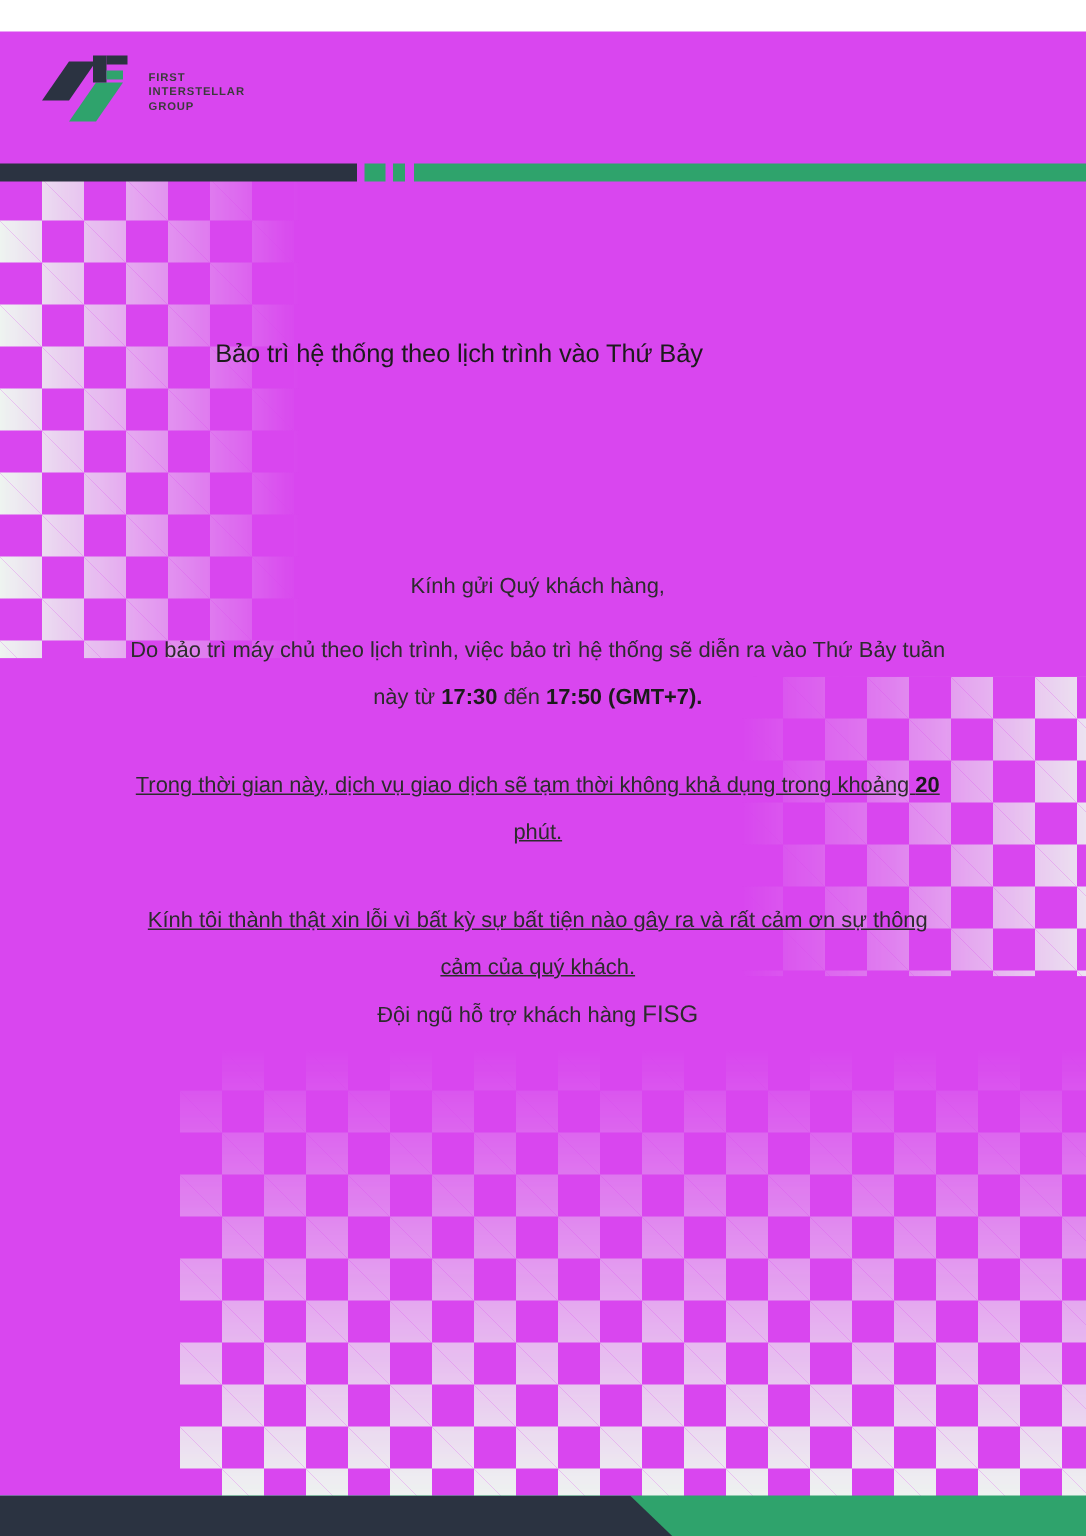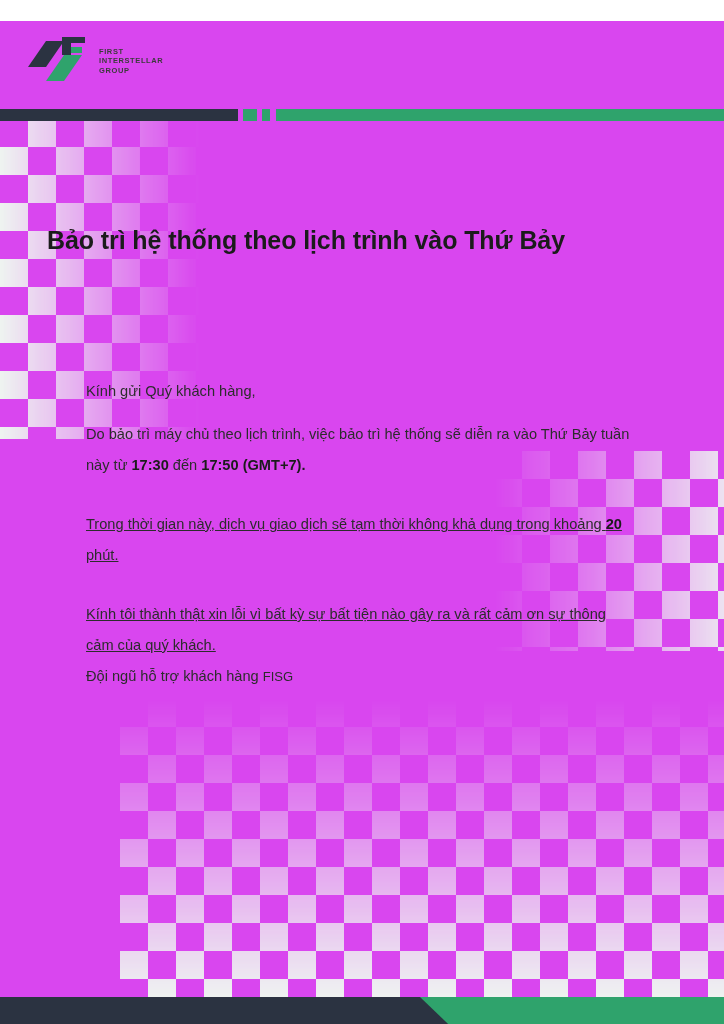--- a/index.html
+++ b/index.html
@@ -75,36 +75,36 @@
   }
   .bar-green {
     position: absolute; left: 276px; top: 0; height: 12px; right: 0;
     background: #2fa36c;
   }
 
   
   .doc-title {
     position: absolute; left: 0; top: 205px; width: 612px;
     text-align: center;
-    font-size: 25px; font-weight: bold; color: #1b1b1b;
+    font-size: 17px; font-weight: normal; color: #1b1b1b;
     letter-spacing: -0.1px;
   }
 
   
   .body-copy {
     position: absolute; left: 86px; top: 355px; width: 545px;
     font-size: 14.6px; line-height: 31px; color: #2c2c2c;
   }
-  .body-copy p { margin: 0; }
+  .body-copy p { margin: 0; text-align: center; }
   .p-gap-sm { margin-top: 12px !important; }
   .p-gap-md { margin-top: 28px !important; text-decoration: underline; }
   .body-copy b { font-weight: bold; color: #1b1b1b; }
   .sig-line { margin-top: 32px !important; }
   .sig-line2 { margin-top: 0 !important; }
-  .fisg-small { font-size: 13px; }
+  .fisg-small { font-size: 16px; }
 
   
   .footer {
     position: absolute; left: 0; bottom: 0; width: 724px; height: 48px;
   }
   .footer-green {
     position: absolute; left: 0; bottom: 0; width: 724px; height: 48px;
     background: #2fa36c;
   }
   .footer-dark {

